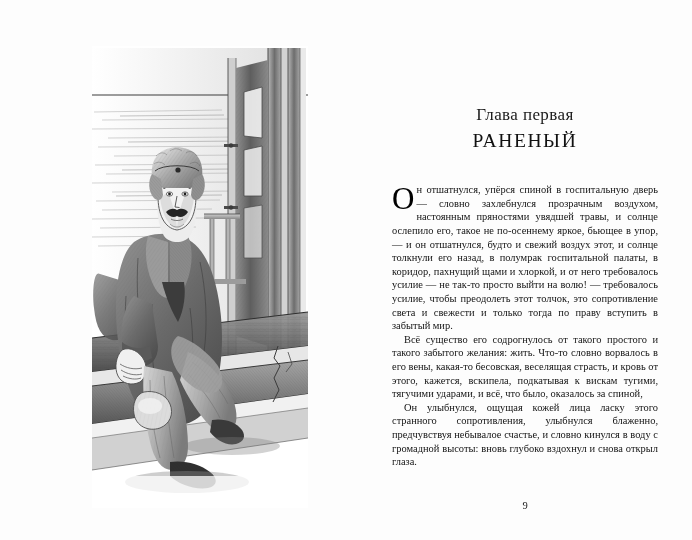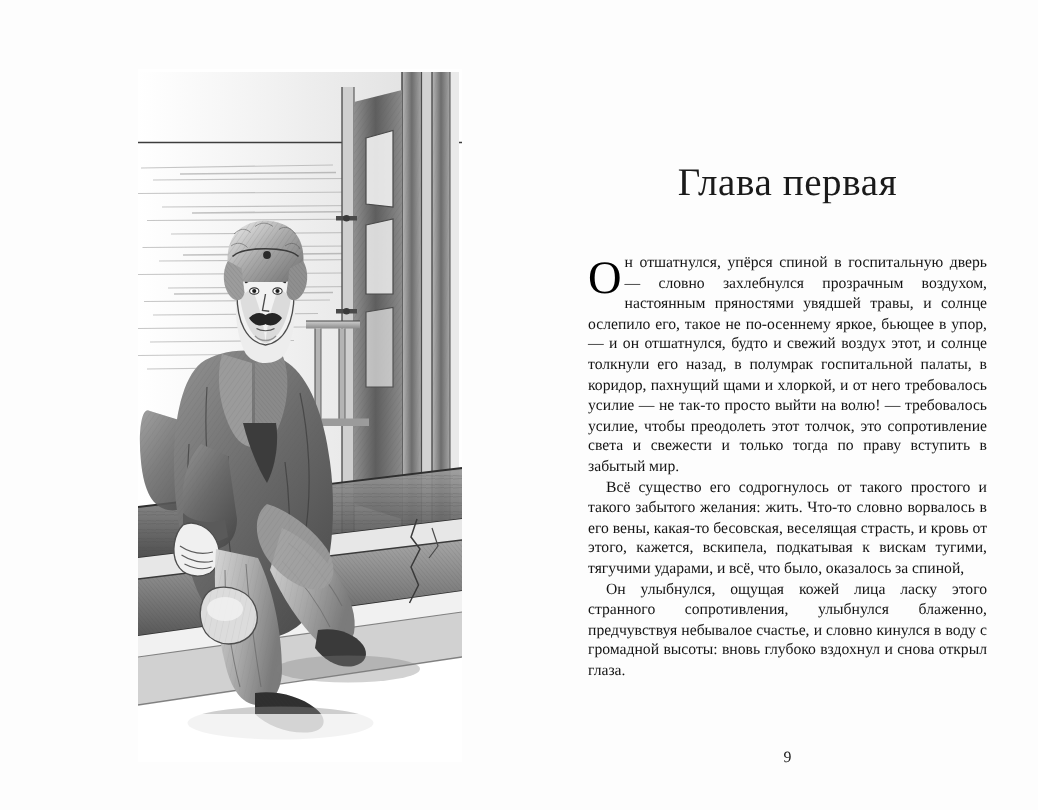--- a/index.html
+++ b/index.html
@@ -33,21 +33,21 @@
     position: absolute;
     left: 392px;
     top: 104px;
     width: 266px;
   }
   .chapter-head {
     text-align: center;
     margin-bottom: 30px;
   }
   .chapter-label {
-    font-size: 26px;
+    font-size: 17px;
     letter-spacing: 0.4px;
     color: #1a1a1a;
     line-height: 1.35;
   }
   .chapter-title {
     font-size: 19.5px;
     letter-spacing: 1.6px;
     color: #111;
     line-height: 1.3;
     margin-top: 1px;
@@ -381,20 +381,21 @@
       </g>
 
       <rect x="0" y="430" width="216" height="32" fill="#ffffff" opacity="0.75"></rect>
     </svg>
   </div>
 
   <div class="text-col">
 
     <div class="chapter-head">
       <div class="chapter-label">Глава первая</div>
+      <div class="chapter-title">РАНЕНЫЙ</div>
     </div>
 
     <div class="body-text">
       <p class="first"><span class="dropcap">О</span><span>н отшатнулся, упёрся спиной в госпитальную дверь — словно захлебнулся прозрачным воздухом, настоянным пряностями увядшей травы, и солнце ослепило его, такое не по-осеннему яркое, бьющее в упор, — и он отшатнулся, будто и свежий воздух этот, и солнце толкнули его назад, в полумрак госпитальной палаты, в коридор, пахнущий щами и хлоркой, и от него требовалось усилие — не так-то просто выйти на волю! — требовалось усилие, чтобы преодолеть этот толчок, это сопротивление света и свежести и только тогда по праву вступить в забытый мир.</span></p>
       <p>Всё существо его содрогнулось от такого простого и такого забытого желания: жить. Что-то словно ворвалось в его вены, какая-то бесовская, веселящая страсть, и кровь от этого, кажется, вскипела, подкатывая к вискам тугими, тягучими ударами, и всё, что было, оказалось за спиной,</p>
       <p>Он улыбнулся, ощущая кожей лица ласку этого странного сопротивления, улыбнулся блаженно, предчувствуя небывалое счастье, и словно кинулся в воду с громадной высоты: вновь глубоко вздохнул и снова открыл глаза.</p>
     </div>
   </div>
 
   <div class="folio">9</div>

